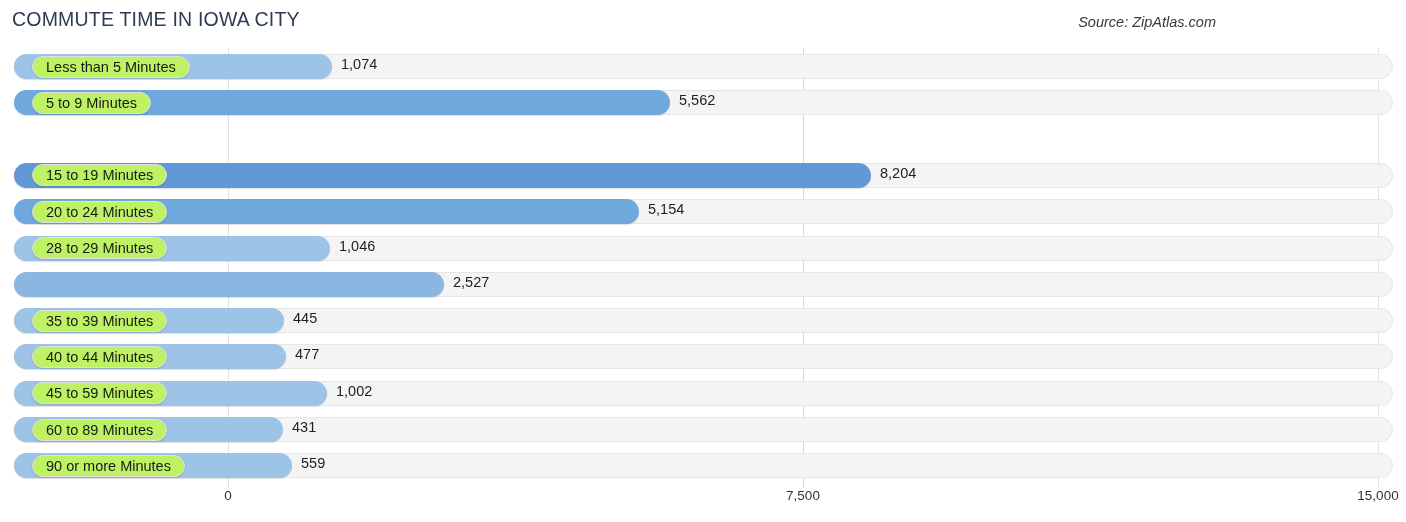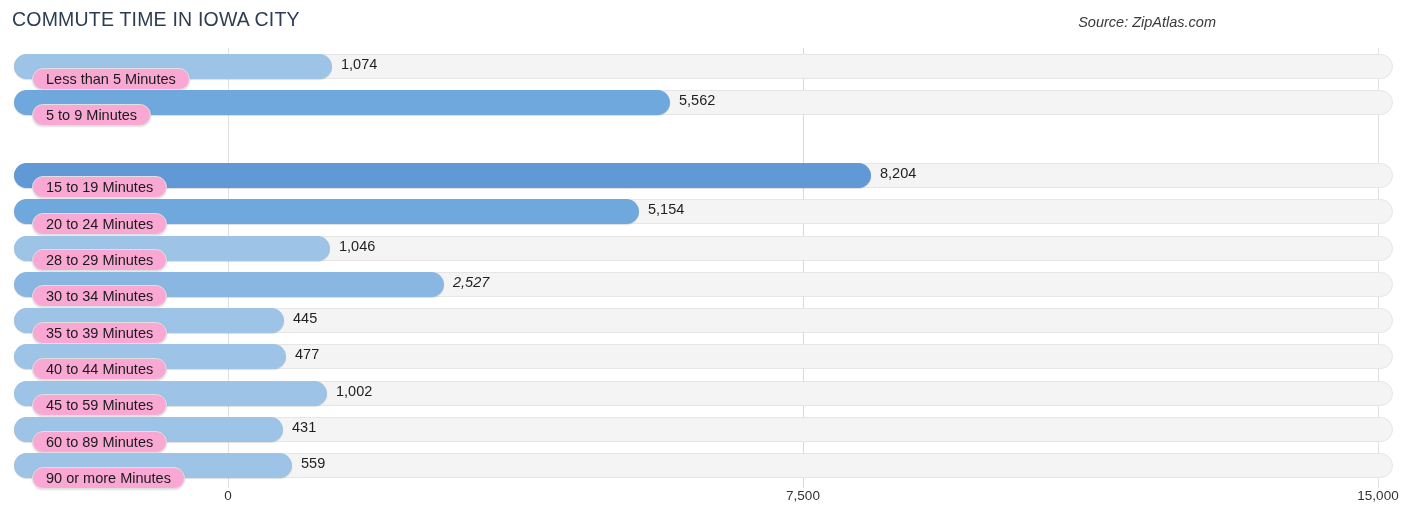--- a/index.html
+++ b/index.html
@@ -88,30 +88,29 @@
     border-radius: 13px;
     box-sizing: border-box;
     box-shadow: 0 1px 1px rgba(0,0,0,0.13);
   }
 
   .label-pill {
     position: absolute;
     left: 32px;
     top: 4.5px;
     height: 22px;
-    background: #f9a8d4;
+    background: #bef264;
     border: 1px solid #e0e0e0;
     border-radius: 11px;
     display: flex;
     align-items: center;
     padding: 0 13px;
     box-sizing: border-box;
     box-shadow: 0 1px 2px rgba(0,0,0,0.13);
     white-space: nowrap;
-    margin-top: 12px;
   }
   .label-pill span {
     font-size: 14.5px;
     color: #1a1a1a;
   }
 
   .value-out {
     position: absolute;
     top: 5px;
     font-size: 14.5px;
@@ -191,24 +190,21 @@
         <div class="track"></div>
         <div class="bar" style="width: 316px; background: rgb(157, 195, 230);"></div>
         <div class="label-pill">
           <span>28 to 29 Minutes</span>
         </div>
         <div class="value-out" style="left: 339px;">1,046</div>
       </div>
       <div class="row" style="top: 220.8px; width: 1406px;">
         <div class="track"></div>
         <div class="bar" style="width: 430px; background: rgb(138, 182, 226);"></div>
-        <div class="label-pill">
-          <span>30 to 34 Minutes</span>
-        </div>
-        <div class="value-out" style="left: 453px; font-style: italic;">2,527</div>
+        <div class="value-out" style="left: 453px;">2,527</div>
       </div>
       <div class="row" style="top: 257.1px; width: 1406px;">
         <div class="track"></div>
         <div class="bar" style="width: 270px; background: rgb(157, 195, 230);"></div>
         <div class="label-pill">
           <span>35 to 39 Minutes</span>
         </div>
         <div class="value-out" style="left: 293px;">445</div>
       </div>
       <div class="row" style="top: 293.4px; width: 1406px;">

